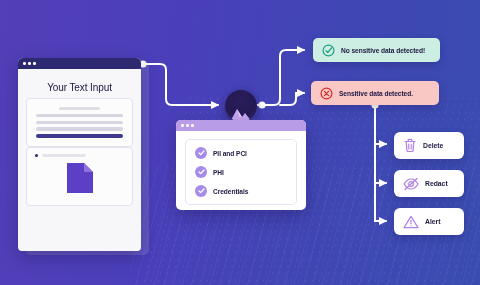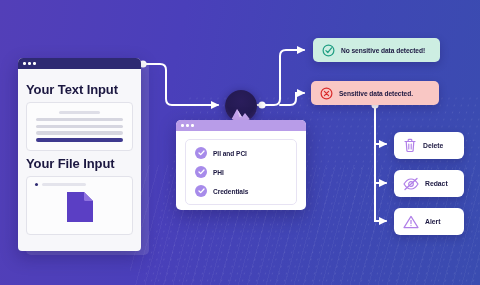--- a/index.html
+++ b/index.html
@@ -57,24 +57,24 @@
     height: 11px;
     display: flex;
     align-items: center;
     padding-left: 5px;
     gap: 2.5px;
   }
   #input-titlebar { background: #2e2a72; }
   .dot { width: 2.6px; height: 2.6px; border-radius: 50%; background: #ffffff; }
   .win-body { padding: 8px 8px 0 8px; }
   .section-title {
-    font-size: 13px;
-    font-weight: bold;
+    font-size: 10px;
+    font-weight: normal;
     color: #1b1740;
-    text-align: left;
+    text-align: center;
     letter-spacing: -0.1px;
     margin: 5px 0 5px 0;
   }
   .inner-card {
     border: 1px solid #e2e2ea;
     border-radius: 4px;
     background: #fcfcfd;
     padding: 8px 9px;
   }
   .line { height: 3.4px; border-radius: 2px; background: #d6d6e0; margin-bottom: 3.4px; }
@@ -202,21 +202,20 @@
     <div class="win-body">
       <div class="section-title">Your Text Input</div>
       <div class="inner-card">
         <div class="line short"></div>
         <div class="line full"></div>
         <div class="line full"></div>
         <div class="line full"></div>
         <div class="line full accent"></div>
       </div>
 
-      <div class="section-title">Your File Input</div>
       <div class="inner-card file-card">
         <div class="file-head">
           <span class="file-bullet"></span>
           <span class="file-bar"></span>
         </div>
         <svg class="doc-icon" width="30" height="34" viewBox="0 0 30 34">
           <path d="M2,2 H19 L28,11 V32 H2 Z" fill="#5b3fc4"></path>
           <path d="M19,2 L28,11 H20.5 A1.5,1.5 0 0 1 19,9.5 Z" fill="#8f72e0"></path>
         </svg>
       </div>

